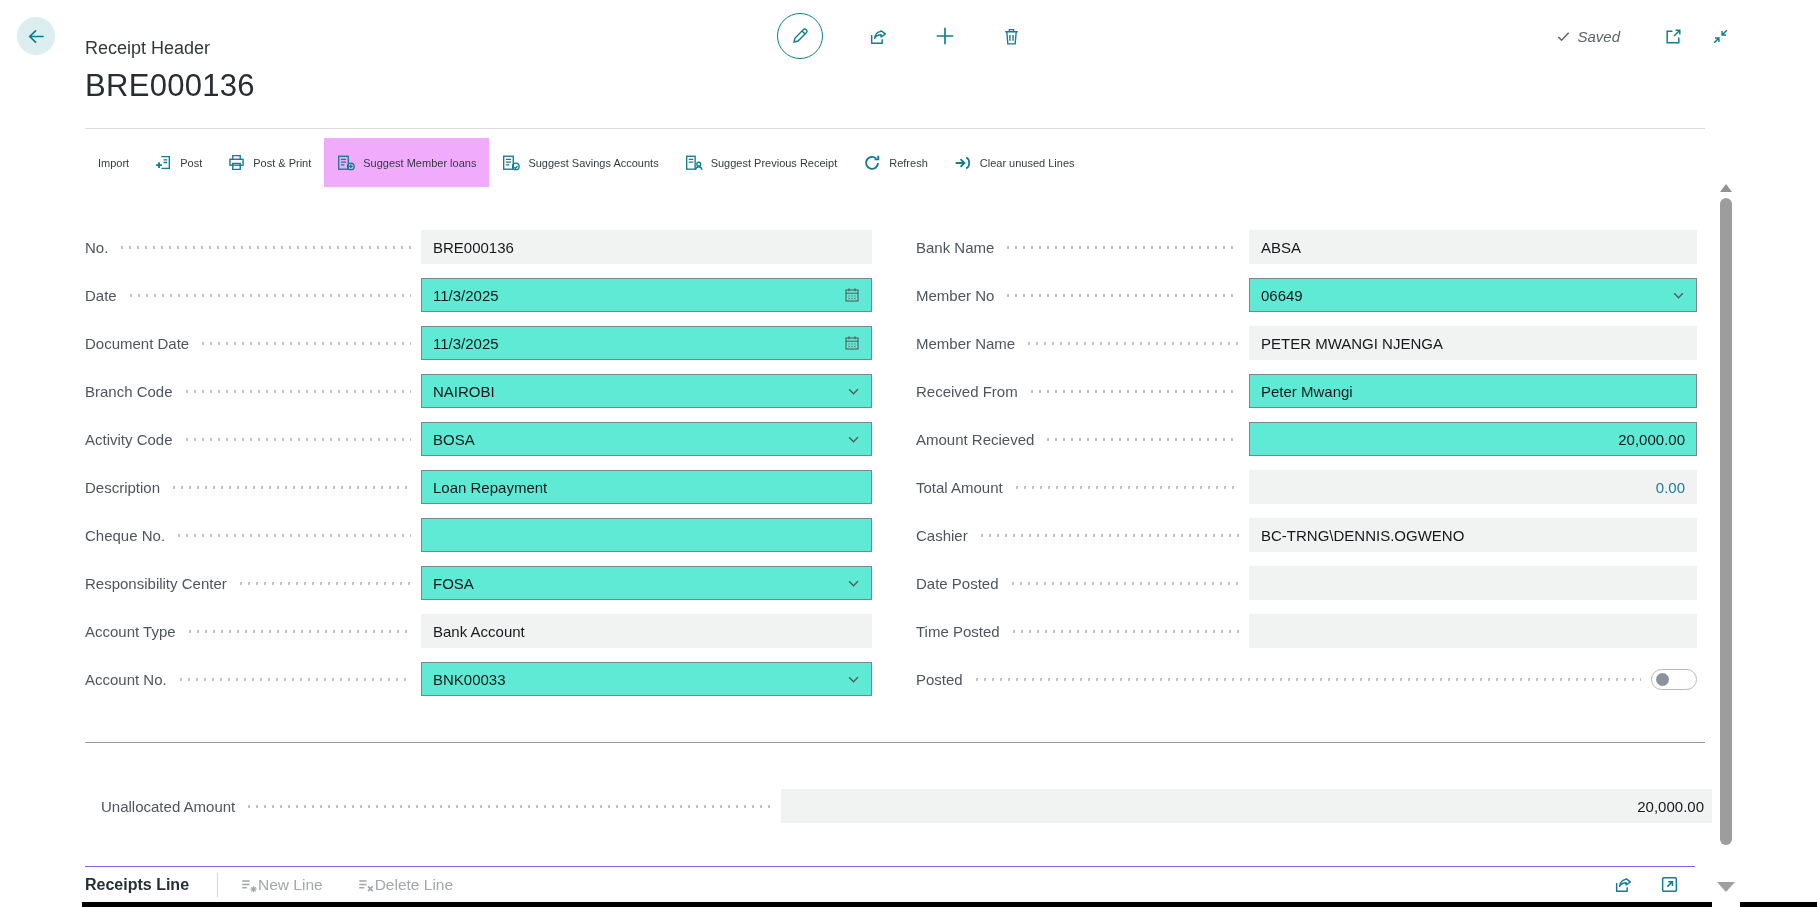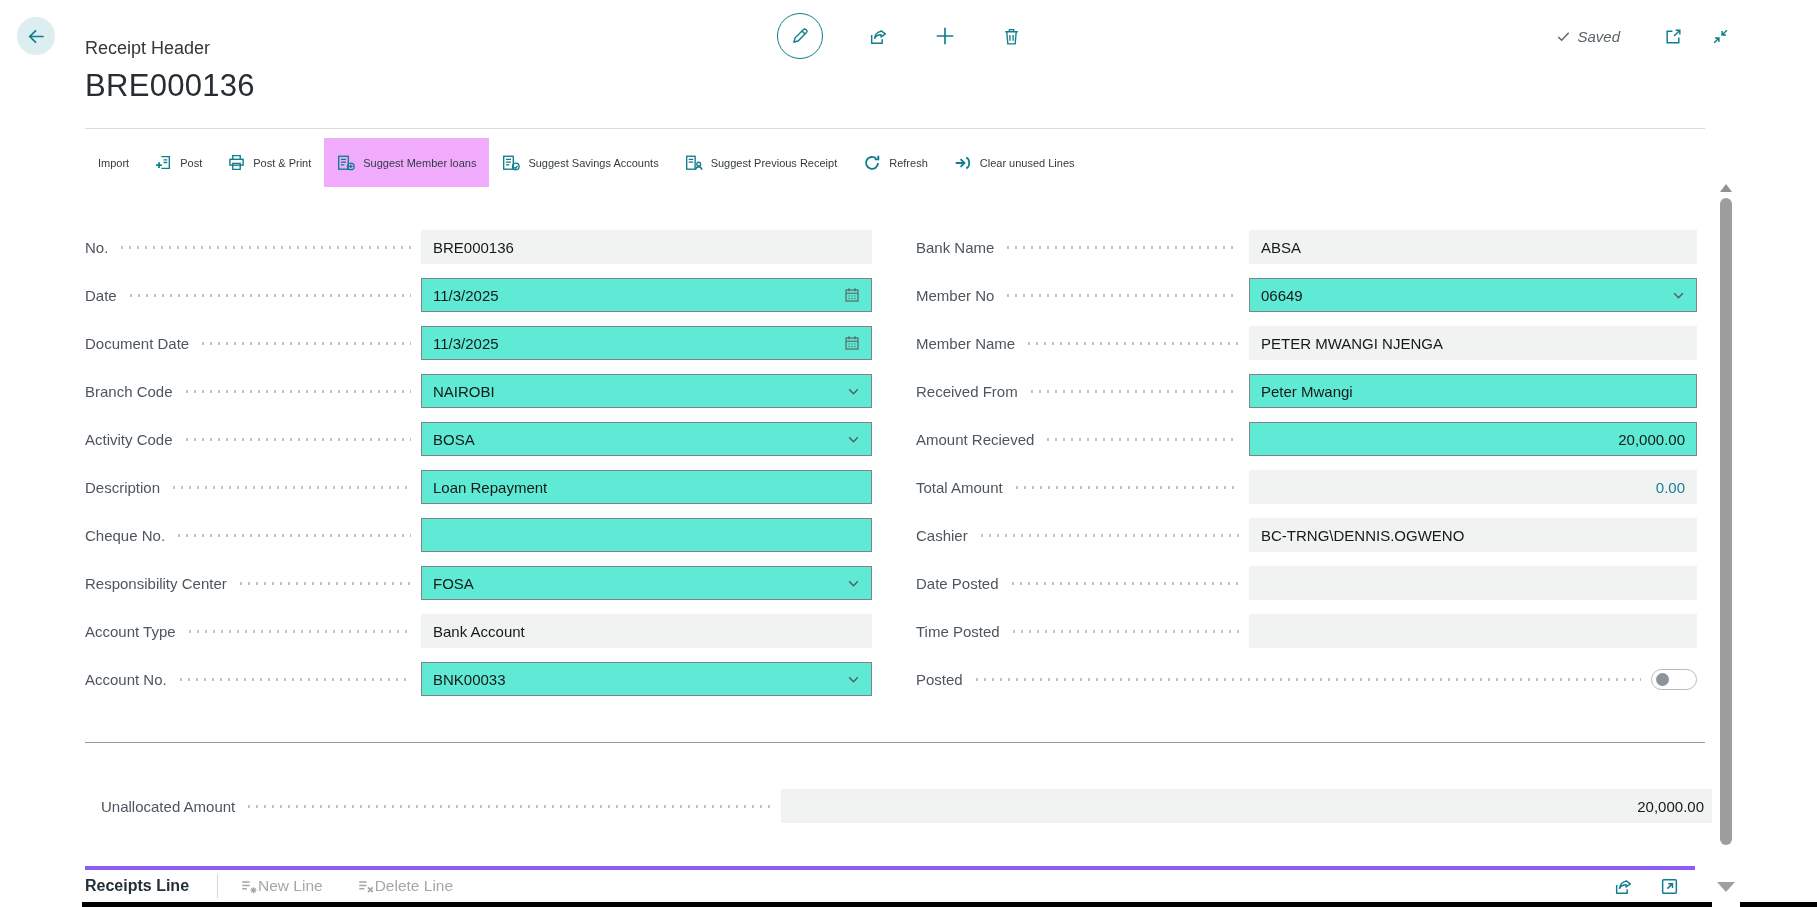--- a/index.html
+++ b/index.html
@@ -56,21 +56,21 @@
           background:#fff;position:relative;cursor:pointer;flex:none;}
   .toggle .knob{position:absolute;left:4px;top:3px;width:13px;height:13px;border-radius:50%;background:#8c939c;}
 
   
   .group-divider{position:absolute;left:85px;top:742px;width:1620px;height:1px;background:#939a9e;}
   .unalloc-row{position:absolute;left:85px;top:789px;width:1615px;height:34px;display:flex;align-items:center;margin-left:16px;}
   .unalloc-field{width:935px;height:34px;box-sizing:border-box;background:#f1f2f2;display:flex;
                  align-items:center;justify-content:flex-end;padding:0 12px;flex:none;}
 
   
-  .receipts-bar{position:absolute;left:85px;top:866px;width:1610px;height:36px;border-top:4px solid #8b5cf6;
+  .receipts-bar{position:absolute;left:85px;top:866px;width:1610px;height:36px;border-top:1px solid #8b5cf6;
                 display:flex;align-items:center;padding-right:16px;box-sizing:border-box;}
   .receipts-title{font-size:16px;font-weight:700;color:#243038;white-space:nowrap;}
   .vdiv{width:1px;height:24px;background:#d4d6d8;margin:0 22px 0 28px;}
   .sub-action{display:flex;align-items:center;color:#a2a7ab;font-size:15.5px;margin-right:34px;
               white-space:nowrap;cursor:default;}
   .sub-action .icon{color:#a2a7ab;}
   .receipts-tools{margin-left:auto;display:flex;align-items:center;gap:26px;color:#0f7d8d;}
   .receipts-tools .icon{cursor:pointer;}
   .bottom-strip{position:absolute;left:82px;top:902px;width:1735px;height:5px;background:#000;}
 

